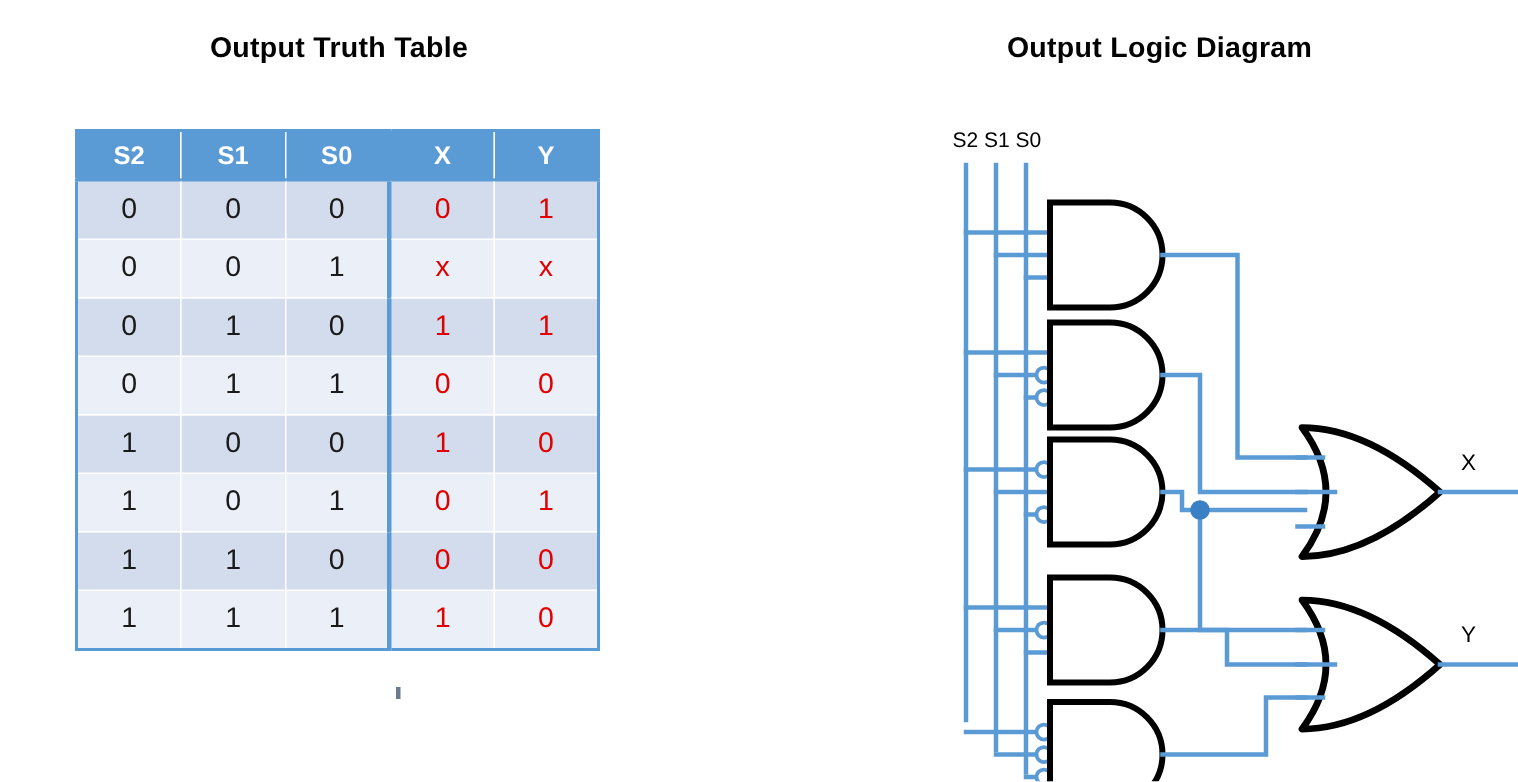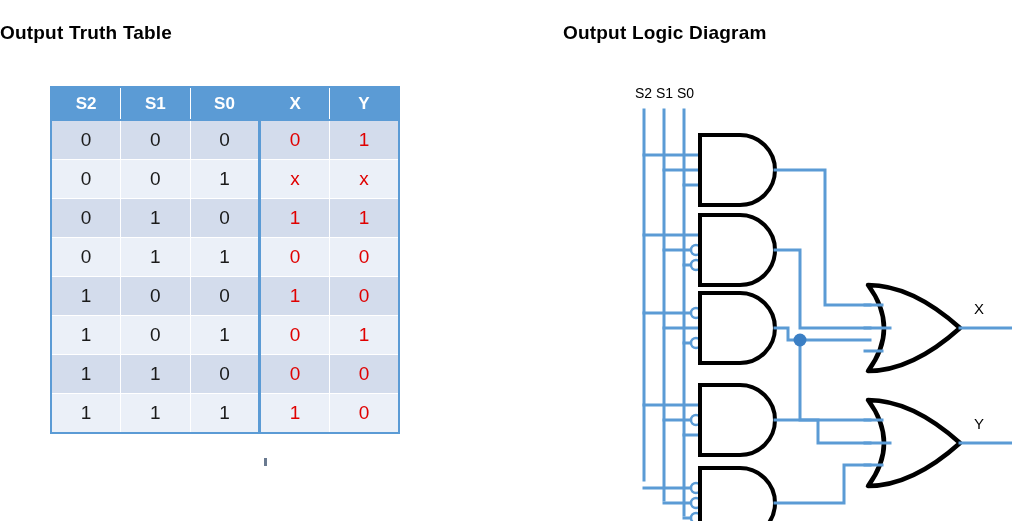--- a/index.html
+++ b/index.html
@@ -17,22 +17,22 @@
 
   
   .title {
     position: absolute;
     font-weight: bold;
     font-size: 19px;
     color: #000000;
     letter-spacing: 0.2px;
     white-space: nowrap;
   }
-  #truth-table-title { left: 0; top: 22px; width: 452px; }
-  #logic-diagram-title { left: 563px; top: 22px; width: 450px; }
+  #truth-table-title { left: 0; top: 22px; width: 452px; text-align: center; }
+  #logic-diagram-title { left: 548px; top: 22px; width: 450px; text-align: center; }
 
   
   #truth-table-wrap {
     position: absolute;
     left: 50px;
     top: 86px;
     width: 350px;
   }
   table.tt {
     border-collapse: collapse;

